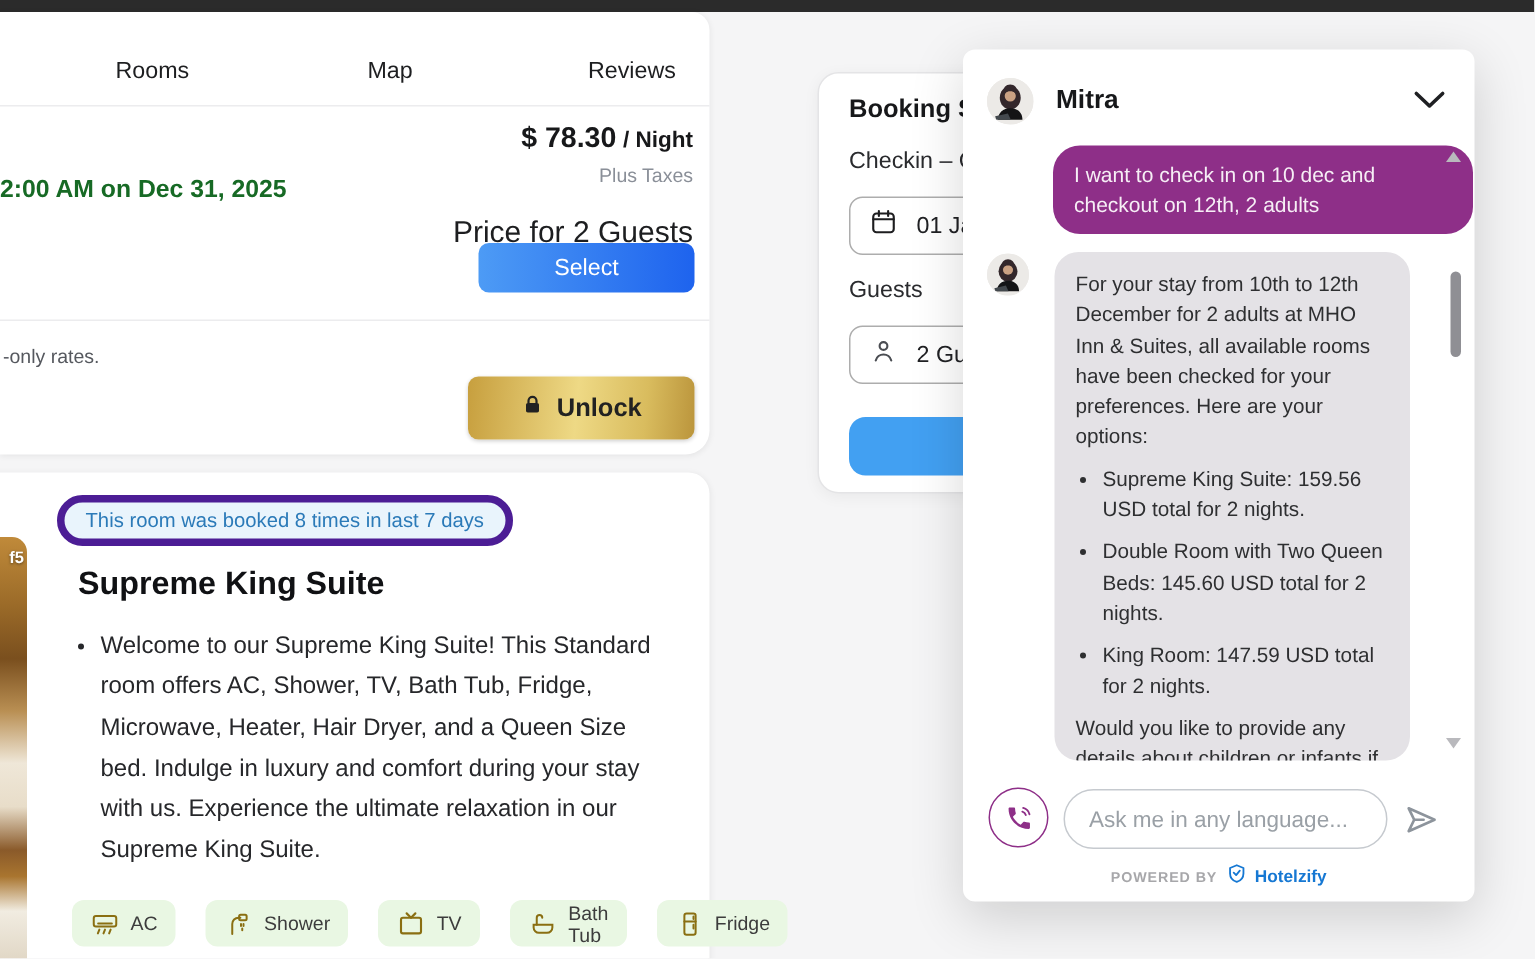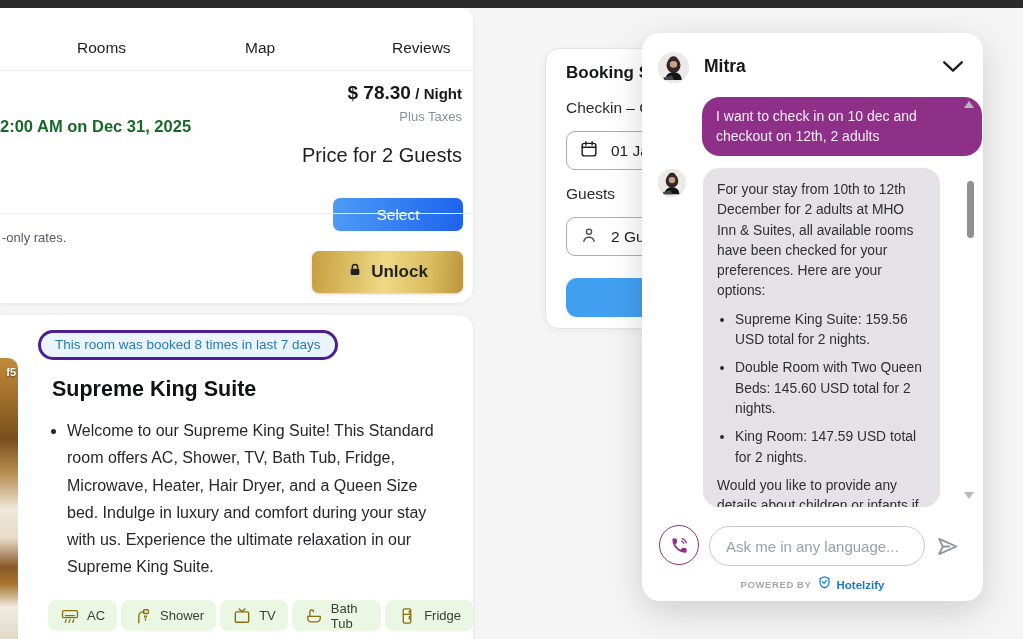--- a/index.html
+++ b/index.html
@@ -15,62 +15,62 @@
   .tab { position:absolute; top:31px; font-size:15.5px; color:#1d1e20; font-weight:500; cursor:pointer; }
   .tab-rooms { left:77px; } .tab-map { left:245px; } .tab-reviews { left:392px; }
   .divider { position:absolute; left:0; width:473px; height:1px; background:#ececee; }
   .div1 { top:62px; } .div2 { top:205px; }
   .price-line { position:absolute; right:11px; top:74px; text-align:center; color:#17181a; }
   .price-main { font-size:19px; font-weight:700; }
   .price-per { font-size:15px; font-weight:600; }
   .plus-taxes { position:absolute; right:11px; top:101px; font-size:13px; color:#8a8f98; }
   .price-guests { position:absolute; right:11px; top:136px; font-size:20px; font-weight:500; color:#1d1e20; }
   .green-note { position:absolute; left:0; top:109px; font-size:16.5px; font-weight:700; color:#176a25; white-space:nowrap; }
-  .select-btn { position:absolute; right:10px; top:154px; width:130px; height:33px; border:none; border-radius:7px;
+  .select-btn { position:absolute; right:10px; top:154px; width:144px; height:33px; border:none; border-radius:7px;
                 background:linear-gradient(90deg,#4d9bf5,#1e63ee); color:#fff; font-size:15.5px; font-weight:500;
-                font-family:"Liberation Sans",sans-serif; cursor:pointer;margin-top:36px; }
+                font-family:"Liberation Sans",sans-serif; cursor:pointer; }
   .member-note { position:absolute; left:2px; top:222px; font-size:13px; color:#55585e; }
   .unlock-btn { position:absolute; right:10px; top:243px; width:151px; height:42px; border:none; border-radius:7px;
                 background:linear-gradient(95deg,#c79f3e 0%,#eed985 48%,#d9bc5e 78%,#bb953c 100%);
                 color:#222; font-size:17px; font-weight:700; font-family:"Liberation Sans",sans-serif;
                 display:flex; align-items:center; justify-content:center; gap:8px; cursor:pointer;
                 box-shadow:0 1px 3px rgba(0,0,0,.2); }
 
   
   .room-card { position:absolute; left:-28px; top:315px; width:501px; height:360px; background:#fff;
                border-radius:14px; box-shadow:0 1px 5px rgba(0,0,0,.08); }
   .room-photo { position:absolute; left:2px; top:43px; width:44px; height:290px; border-radius:10px; overflow:hidden;
                 background:linear-gradient(180deg,#c08a3a 0%,#9a6a28 16%,#7a4f1e 28%,#b98f53 40%,#efe7d8 52%,#e8ddc9 62%,#8a5a2a 72%,#a9752f 78%,#f1ece1 86%,#ddd2bf 100%); }
   .photo-counter { position:absolute; right:2px; top:8px; color:#fff; font-size:11px; font-weight:700;
                    text-shadow:0 1px 2px rgba(0,0,0,.5); }
   .booked-pill { position:absolute; left:66px; top:15px; padding:4px 14px 5px 14px; background:#e9f4fc;
-                 border:3px solid #4c1d95; border-radius:999px; color:#2b7ab8; font-size:13.5px; }
+                 border:5px solid #4c1d95; border-radius:999px; color:#2b7ab8; font-size:13.5px; }
   .room-title { position:absolute; left:80px; top:62px; font-size:21.5px; font-weight:800; color:#101114; }
   .room-desc { position:absolute; left:75px; top:102px; width:400px; font-size:16px; color:#26272a; line-height:27.3px; }
   .room-desc ul { list-style:disc; padding-left:20px; }
-  .chips { position:absolute; left:76px; top:285px; display:flex; gap:4px; }
+  .chips { position:absolute; left:76px; top:285px; display:flex; gap:20px; }
   .chip { display:inline-flex; align-items:center; gap:7px; height:31px; padding:0 12px; background:#e9f7e3;
           border-radius:8px; font-size:13px; color:#3c3c3c; }
   .chip svg { display:block; }
 
   
   .booking-card { position:absolute; left:545px; top:48px; width:310px; height:281px; background:#fff;
                   border:1px solid #e4e4e6; border-radius:14px; box-shadow:0 2px 10px rgba(0,0,0,.05); }
   .bk-title { position:absolute; left:20px; top:14px; font-size:17px; font-weight:700; color:#17181a; white-space:nowrap; }
   .bk-label { position:absolute; left:20px; font-size:15.5px; color:#2a2b2e; white-space:nowrap; }
   .bk-label-dates { top:50px; } .bk-label-guests { top:136px; }
   .bk-input { position:absolute; left:20px; width:270px; height:39px; border:1.3px solid #adadad; border-radius:9px;
               display:flex; align-items:center; gap:12px; padding:0 12px; background:#fff; cursor:pointer; }
   .bk-input-dates { top:82px; } .bk-input-guests { top:168px; }
   .bk-input span { font-size:15.5px; color:#202124; white-space:nowrap; }
   .bk-btn { position:absolute; left:20px; top:229px; width:270px; height:39px; border:none; border-radius:11px;
             background:#42a0f2; cursor:pointer; }
 
   
-  .chat { position:absolute; left:642px; top:33px; width:341px; height:568px; background:#fff; border-radius:18px;
+  .chat { position:absolute; left:642px; top:33px; width:341px; height:568px; background:#fff; border-radius:8px;
           box-shadow:0 10px 36px rgba(0,0,0,.16); }
   .chat-avatar { position:absolute; width:31px; height:31px; border-radius:50%; overflow:hidden; background:#eceae7; }
   .chat-avatar.hdr { left:16px; top:19px; }
   .chat-avatar.bot { left:16px; top:136px; width:28px; height:28px; }
   .chat-name { position:absolute; left:62px; top:23px; font-size:17.5px; font-weight:700; color:#17181a; }
   .chat-chevron { position:absolute; right:18px; top:26px; cursor:pointer; }
   .user-bubble { position:absolute; left:60px; top:64px; width:280px; background:#8e2f88; border-radius:18px;
                  padding:9px 14px 10px 14px; color:#f6eef5; font-size:14px; line-height:20px; }
   .bot-bubble { position:absolute; left:61px; top:135px; width:237px; height:339px; background:#e4e2e6;
                 border-radius:16px; padding:12px 14px; color:#2e2f31; font-size:13.8px; line-height:20.3px;

